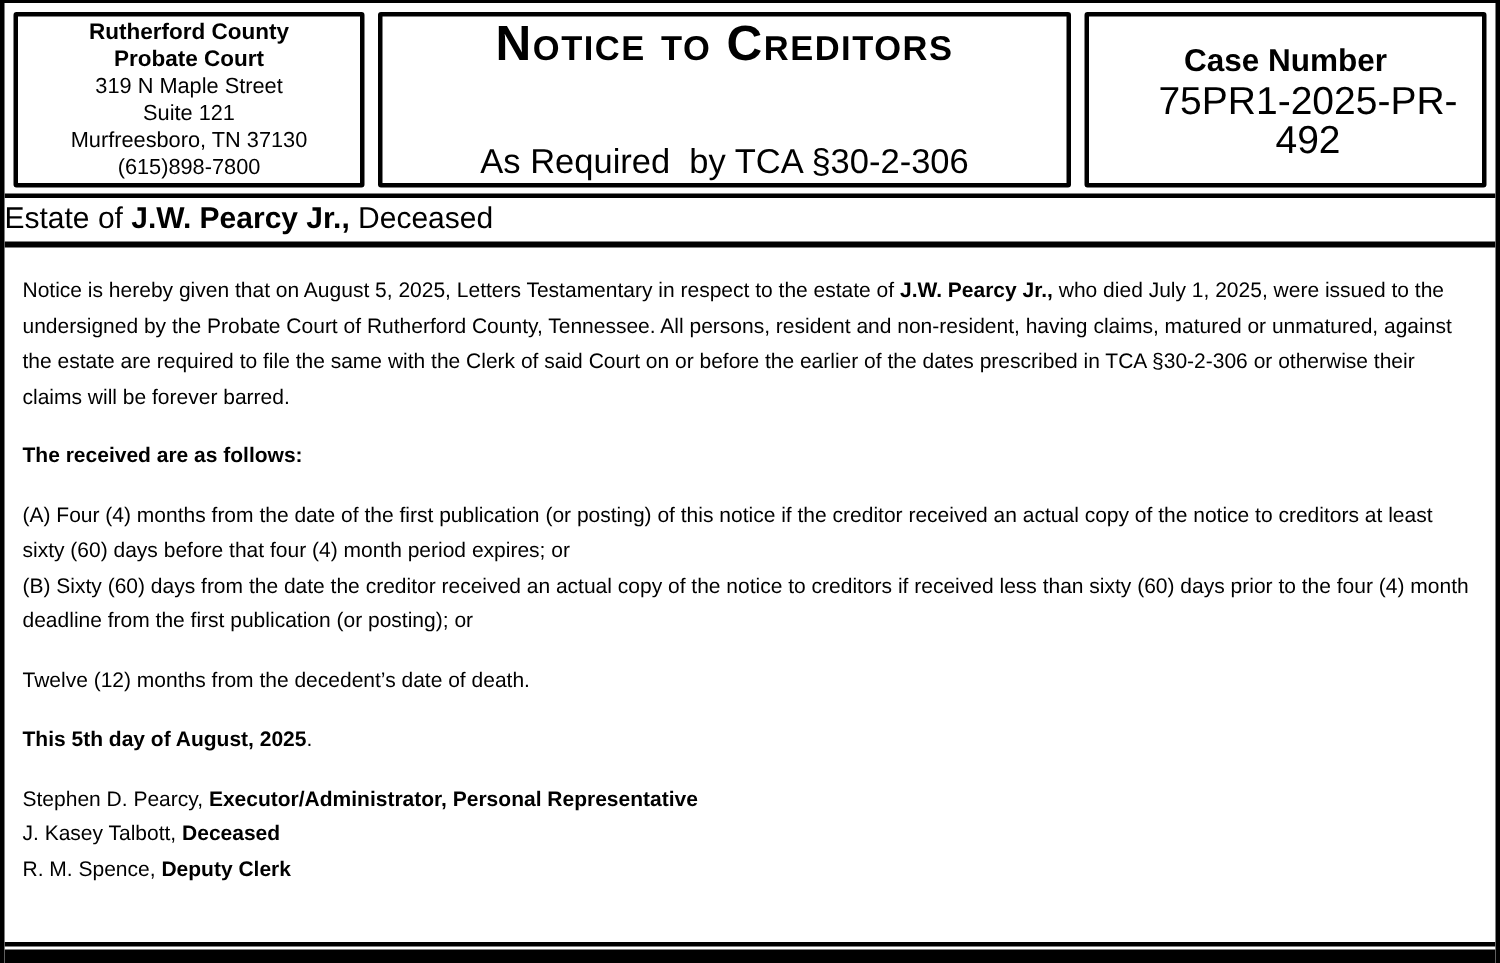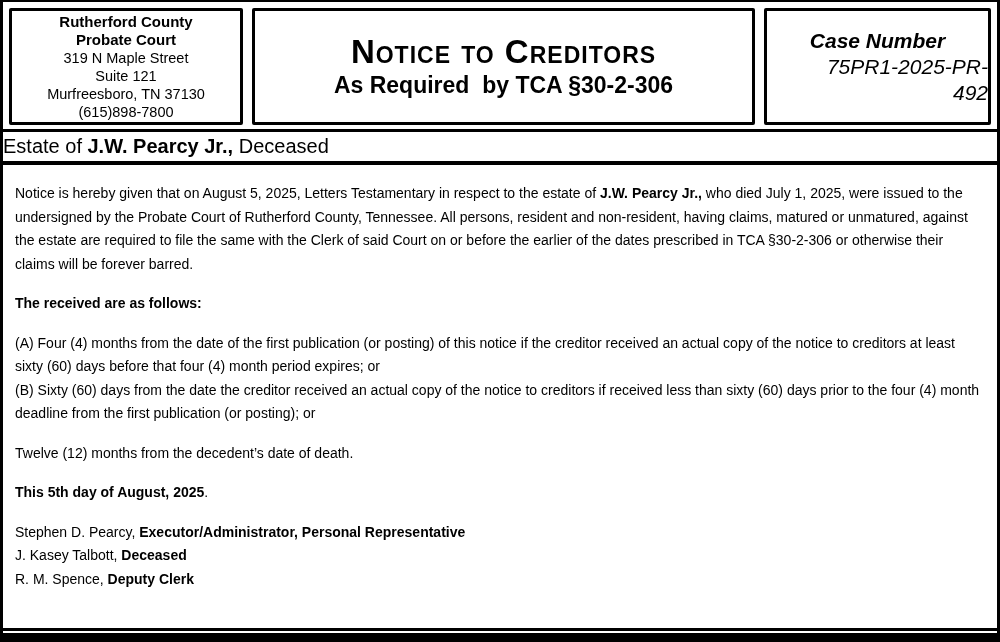--- a/index.html
+++ b/index.html
@@ -41,48 +41,47 @@
     padding-top: 2px;
     font-size: 14.5px;
     line-height: 18px;
   }
   .court-box .line.bold { font-weight: 700; font-size: 15px; }
   .title-box {
     flex: 1;
     display: flex;
     flex-direction: column;
     align-items: center;
-    justify-content: center;
+    justify-content: space-between;
     text-align: center;
   }
   .doc-title {
     font-variant: small-caps;
     font-weight: 700;
     font-size: 33px;
     line-height: 1.1;
     letter-spacing: 1px;
   }
   .doc-subtitle {
-    font-weight: 700;
+    font-weight: 400;
     font-size: 23px;
     line-height: 1.2;
     white-space: pre;
     margin-top: 2px;
   }
   .case-box {
-    width: 227px;
+    width: 268px;
     display: flex;
     flex-direction: column;
     align-items: center;
     justify-content: center;
-    text-align: right;
-    font-style: italic;
+    text-align: center;
   }
   .case-label { font-weight: 700; font-size: 21px; line-height: 26px; }
-  .case-value { font-size: 21px; line-height: 26px; margin-left: 30px; }
+  .case-value { font-size: 26px; line-height: 26px; margin-left: 30px; }
   
   .estate-bar {
     margin-top: 4px;
     border-top: 3px solid #000;
     border-bottom: 4px solid #000;
     padding: 3px 0 4px 0;
     font-size: 20px;
     line-height: 22px;
   }
   .estate-bar .seg.bold { font-weight: 700; }

